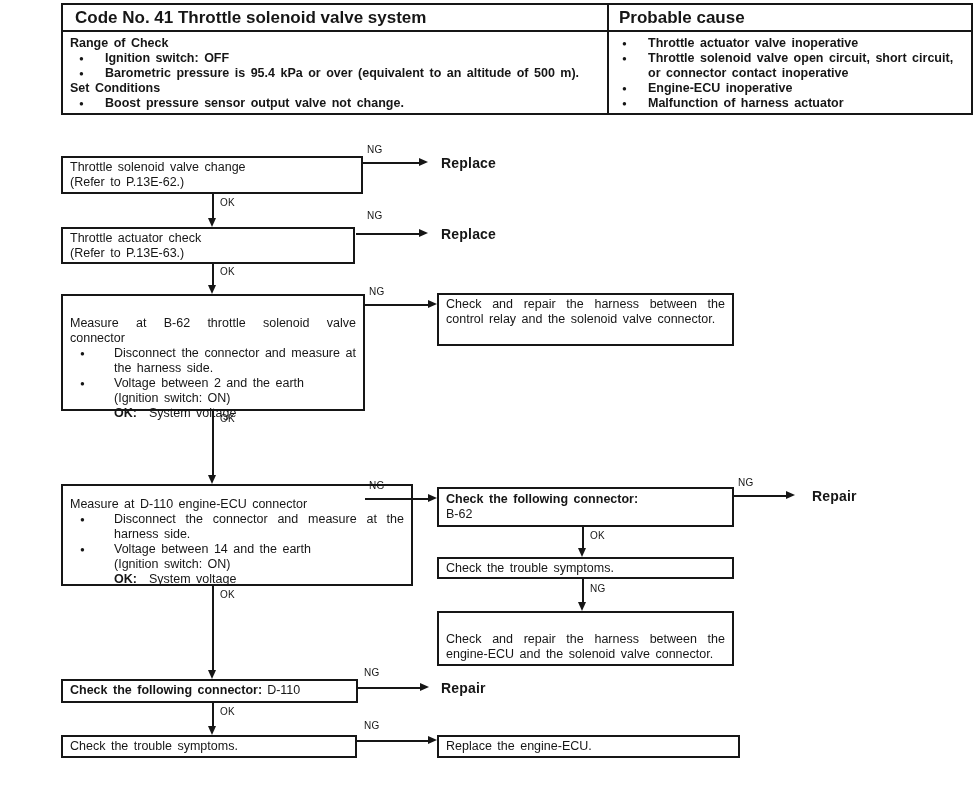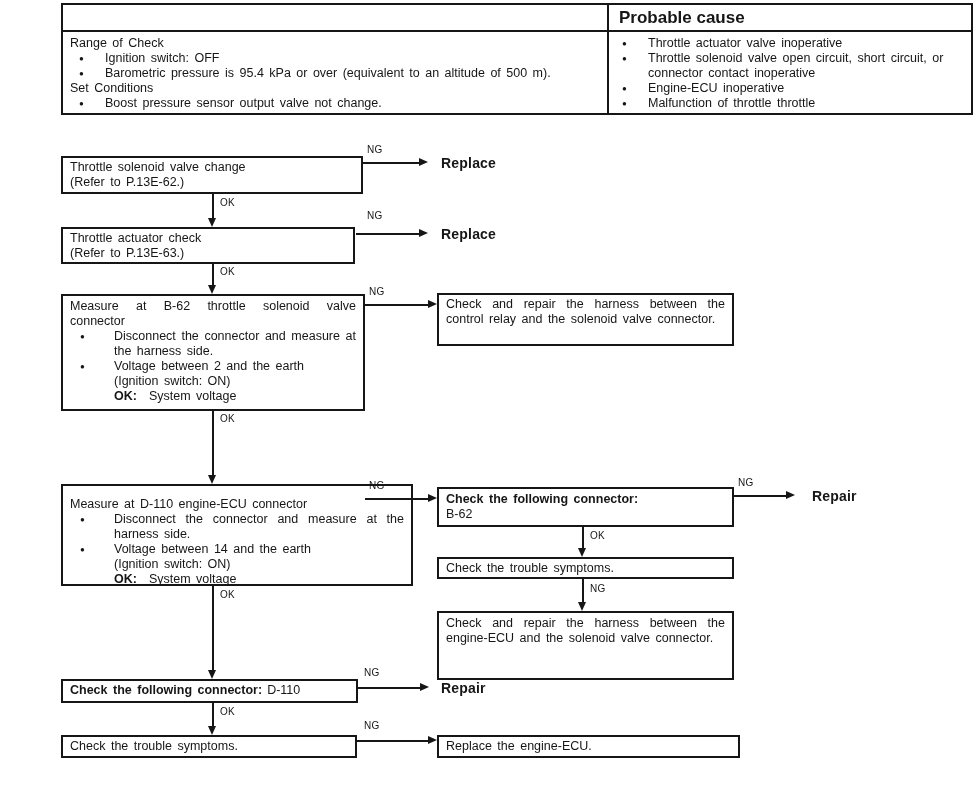--- a/index.html
+++ b/index.html
@@ -5,21 +5,21 @@
   html,body{margin:0;padding:0;background:#fff;}
   .stage{position:relative;width:976px;height:792px;background:#ffffff;color:#161616;
          font-family:"Liberation Sans","DejaVu Sans",sans-serif;overflow:hidden;}
 
   
   .htable{position:absolute;left:61px;top:3px;width:908px;height:108px;border:2px solid #161616;background:#fff;}
   .vdiv{position:absolute;left:544px;top:0;bottom:0;width:2px;background:#161616;}
   .hdiv{position:absolute;left:0;right:0;top:25px;height:2px;background:#161616;}
   .ttitle{position:absolute;top:3px;font-size:17px;font-weight:bold;white-space:nowrap;}
   .tl{left:12px}.tr{left:556px}
-  .tcell{position:absolute;top:31px;font-size:12.5px;line-height:15px;word-spacing:2px;}
+  .tcell{position:absolute;top:31px;font-size:12.5px;line-height:15px;word-spacing:2px;font-weight:bold;}
   .leftc{left:7px;width:530px;}
   .rightc{left:550px;width:352px;}
 
   
   .bul{display:flex;}
   .dot{flex:0 0 26px;padding-left:9px;font-size:8px;line-height:15px;}
   .btext{flex:1;}
 
   
   .box{position:absolute;border:2px solid #161616;background:#fff;font-size:12.5px;line-height:15px;
@@ -41,20 +41,21 @@
   .act{position:absolute;font-size:14px;font-weight:bold;letter-spacing:.2px;white-space:nowrap;}
 </style>
 </head>
 <body>
 
 <div class="stage">
 
   <div class="htable">
     <div class="vdiv"></div>
     <div class="hdiv"></div>
+    <div class="ttitle tl">Code No. 41 Throttle solenoid valve system</div>
     <div class="ttitle tr">Probable cause</div>
 
     <div class="tcell leftc">
       <div>Range of Check</div>
       <div class="bul">
         <span class="dot">●</span>
         <div class="btext">Ignition switch: OFF</div>
       </div>
       <div class="bul">
         <span class="dot">●</span>
@@ -75,36 +76,36 @@
       <div class="bul">
         <span class="dot">●</span>
         <div class="btext">Throttle solenoid valve open circuit, short circuit, or connector contact inoperative</div>
       </div>
       <div class="bul">
         <span class="dot">●</span>
         <div class="btext">Engine-ECU inoperative</div>
       </div>
       <div class="bul">
         <span class="dot">●</span>
-        <div class="btext">Malfunction of throttle throttle</div>
+        <div class="btext">Malfunction of harness actuator</div>
       </div>
     </div>
   </div>
 
   <div class="box" style="left:61px;top:156px;width:302px;height:38px">
     <div>Throttle solenoid valve change</div>
     <div>(Refer to P.13E-62.)</div>
   </div>
 
   <div class="box" style="left:61px;top:227px;width:294px;height:37px">
     <div>Throttle actuator check</div>
     <div>(Refer to P.13E-63.)</div>
   </div>
 
-  <div class="box" style="left:61px;top:294px;width:304px;height:117px;padding-top:3px">
+  <div class="box" style="left:61px;top:294px;width:304px;height:117px;padding-top:20px">
     <div class="just">Measure at B-62 throttle solenoid valve connector</div>
     <div class="bul">
       <span class="dot">●</span>
       <div class="btext just">Disconnect the connector and measure at the harness side.</div>
     </div>
     <div class="bul">
       <span class="dot">●</span>
       <div class="btext">
         <div>Voltage between 2 and the earth</div>
         <div>(Ignition switch: ON)</div>
@@ -143,21 +144,21 @@
 
   <div class="box" style="left:437px;top:487px;width:297px;height:40px;padding-top:3px">
     <div><b>Check the following connector:</b></div>
     <div>B-62</div>
   </div>
 
   <div class="box" style="left:437px;top:557px;width:297px;height:22px">
     <div>Check the trouble symptoms.</div>
   </div>
 
-  <div class="box just" style="left:437px;top:611px;width:297px;height:69px;padding-top:3px">
+  <div class="box just" style="left:437px;top:611px;width:297px;height:55px;padding-top:19px">
     <div>Check and repair the harness between the engine-ECU and the solenoid valve connector.</div>
   </div>
 
   <div class="box" style="left:437px;top:735px;width:303px;height:23px">
     <div>Replace the engine-ECU.</div>
   </div>
 
   <div class="vl" style="left:212px;top:194px;height:25px"></div>
   <div class="ad" style="left:208px;top:218px"></div>
   <div class="lbl" style="left:220px;top:197px">OK</div>

